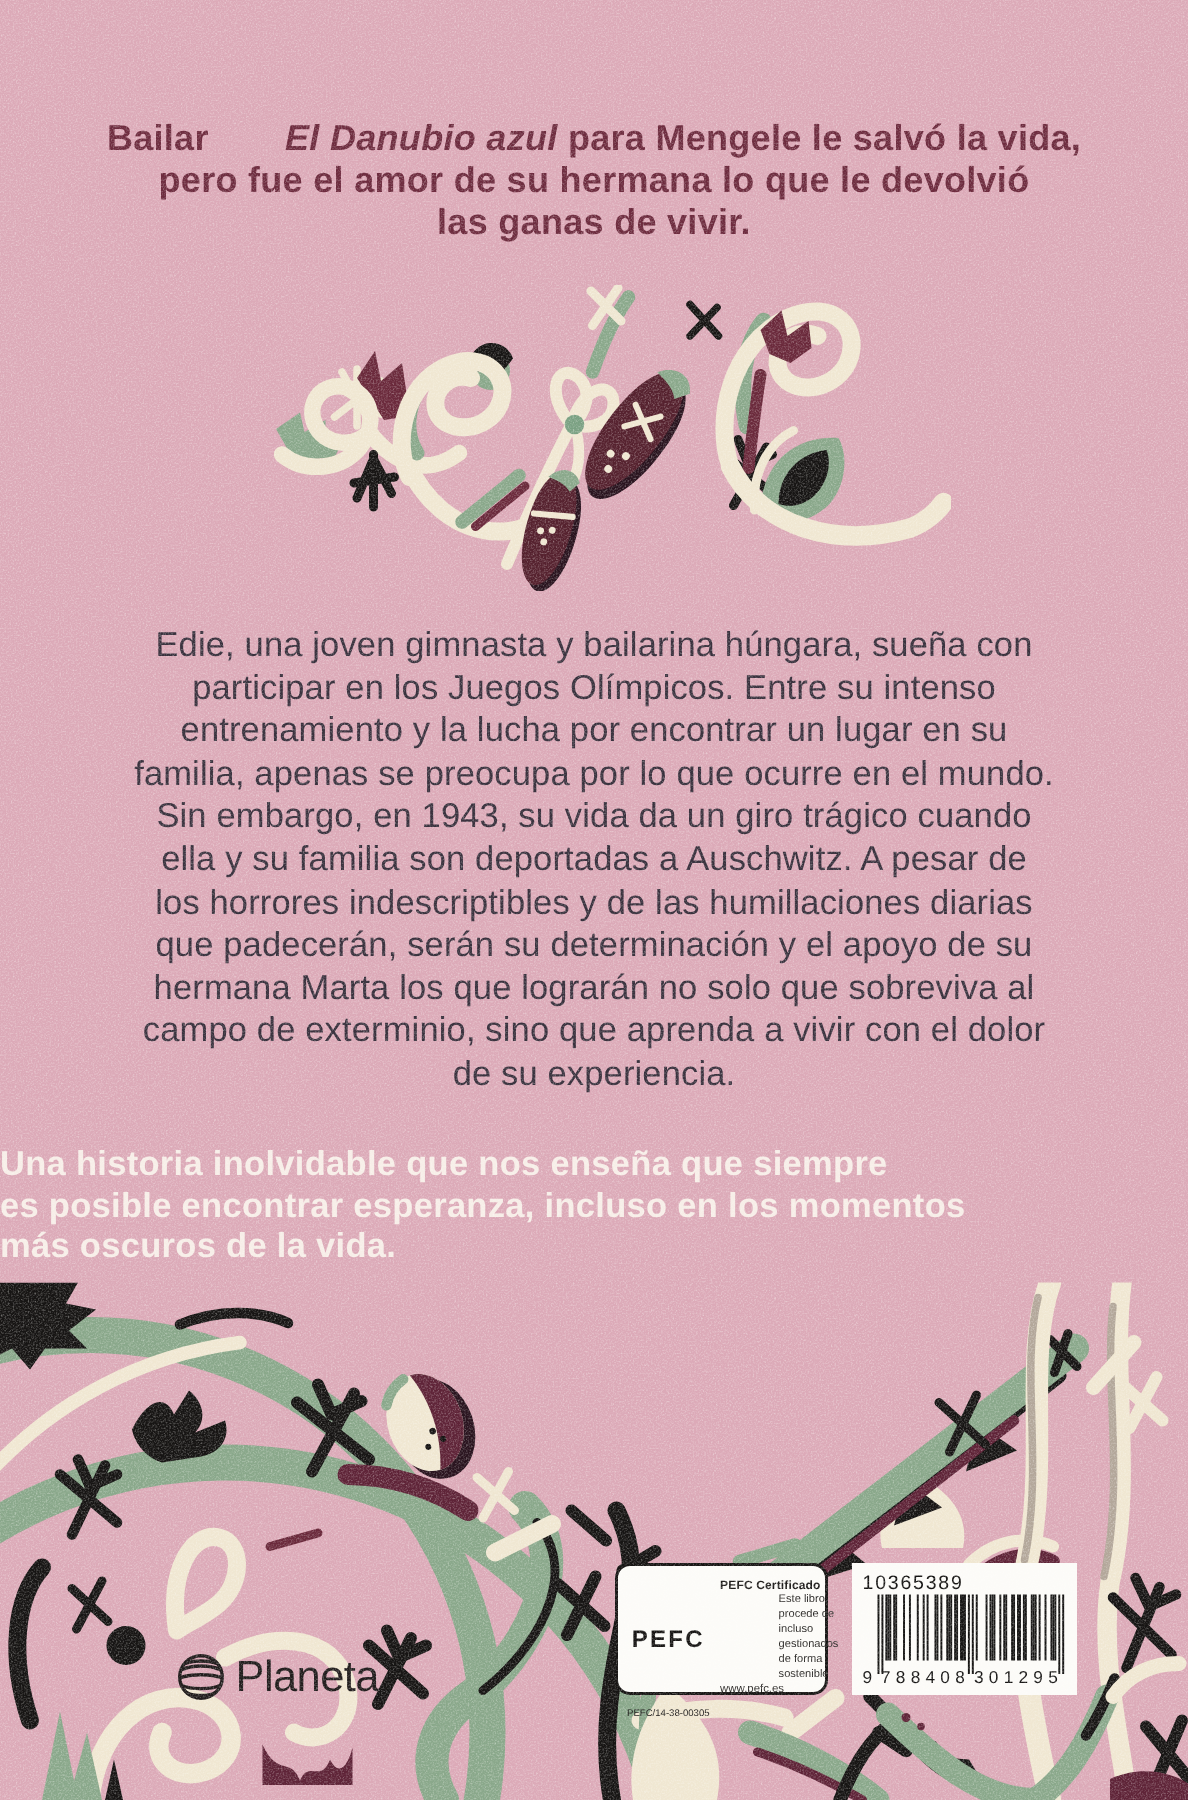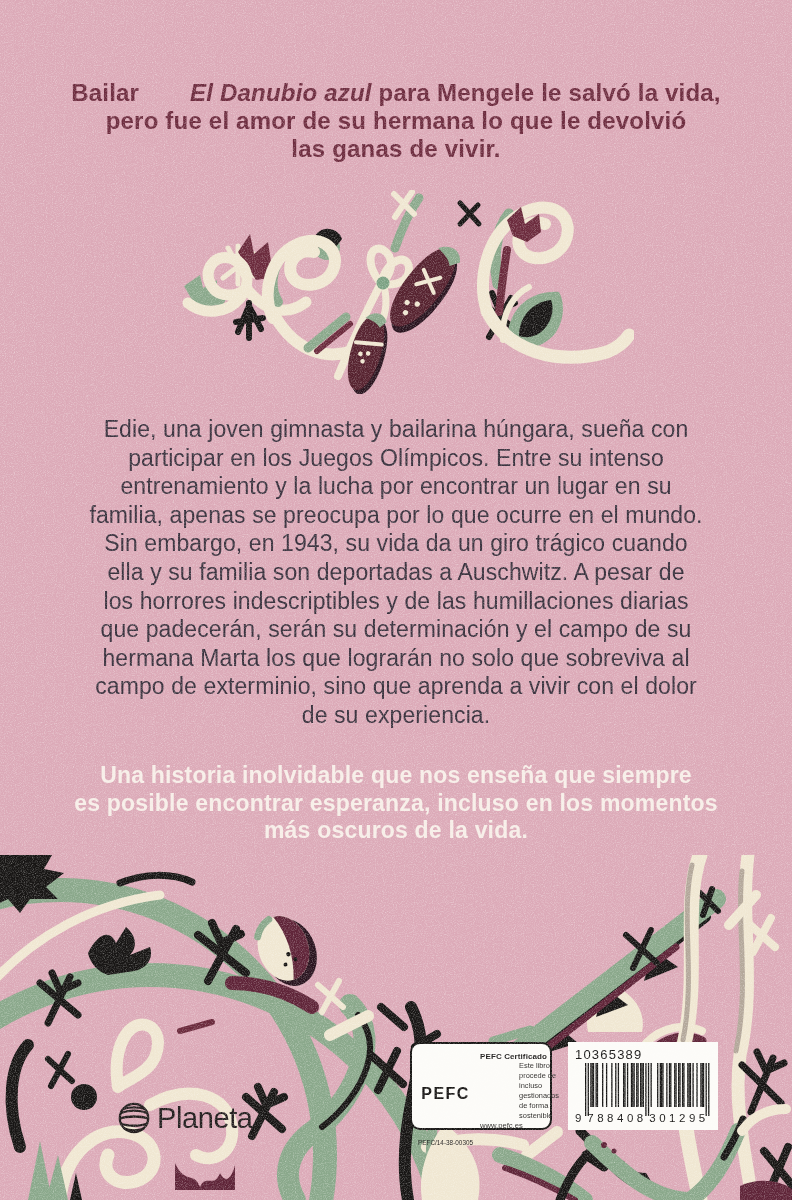--- a/index.html
+++ b/index.html
@@ -11,21 +11,21 @@
   .quote{
     position:absolute;top:79px;left:0;right:0;z-index:2;text-align:center;
     color:#6e2c3f;font-weight:700;font-size:24px;line-height:28px;letter-spacing:.2px;
   }
   .quote .it{font-style:italic;margin-left:44px;}
   .synopsis{
     position:absolute;top:415px;left:0;right:0;z-index:2;text-align:center;
     color:#3a323e;font-size:23px;line-height:28.6px;font-weight:400;letter-spacing:.1px;
   }
   .closing{
-    position:absolute;top:762px;left:0;right:0;z-index:2;text-align:center;
+    position:absolute;top:762px;left:0;right:0;z-index:2;text-align:left;
     color:#f7eee8;font-weight:700;font-size:23px;line-height:27.6px;letter-spacing:.2px;
   }
   .planeta{
     position:absolute;left:117px;top:1101px;z-index:3;display:flex;align-items:center;
     gap:6px;color:#221d1d;
   }
   .planeta .name{font-size:29px;letter-spacing:-.4px;line-height:1;}
   .pefc-box{
     position:absolute;left:410px;top:1042px;width:142px;height:88px;z-index:3;
     background:#fcfbf8;border:2.5px solid #171514;border-radius:10px;box-sizing:border-box;
@@ -120,21 +120,21 @@
   </div>
 
   <div class="synopsis">
     <div>Edie, una joven gimnasta y bailarina húngara, sueña con</div>
     <div>participar en los Juegos Olímpicos. Entre su intenso</div>
     <div>entrenamiento y la lucha por encontrar un lugar en su</div>
     <div>familia, apenas se preocupa por lo que ocurre en el mundo.</div>
     <div>Sin embargo, en 1943, su vida da un giro trágico cuando</div>
     <div>ella y su familia son deportadas a Auschwitz. A pesar de</div>
     <div>los horrores indescriptibles y de las humillaciones diarias</div>
-    <div>que padecerán, serán su determinación y el campo de su</div>
+    <div>que padecerán, serán su determinación y el apoyo de su</div>
     <div>hermana Marta los que lograrán no solo que sobreviva al</div>
     <div>campo de exterminio, sino que aprenda a vivir con el dolor</div>
     <div>de su experiencia.</div>
   </div>
 
   <div class="closing">
     <div>Una historia inolvidable que nos enseña que siempre</div>
     <div>es posible encontrar esperanza, incluso en los momentos</div>
     <div>más oscuros de la vida.</div>
   </div>

